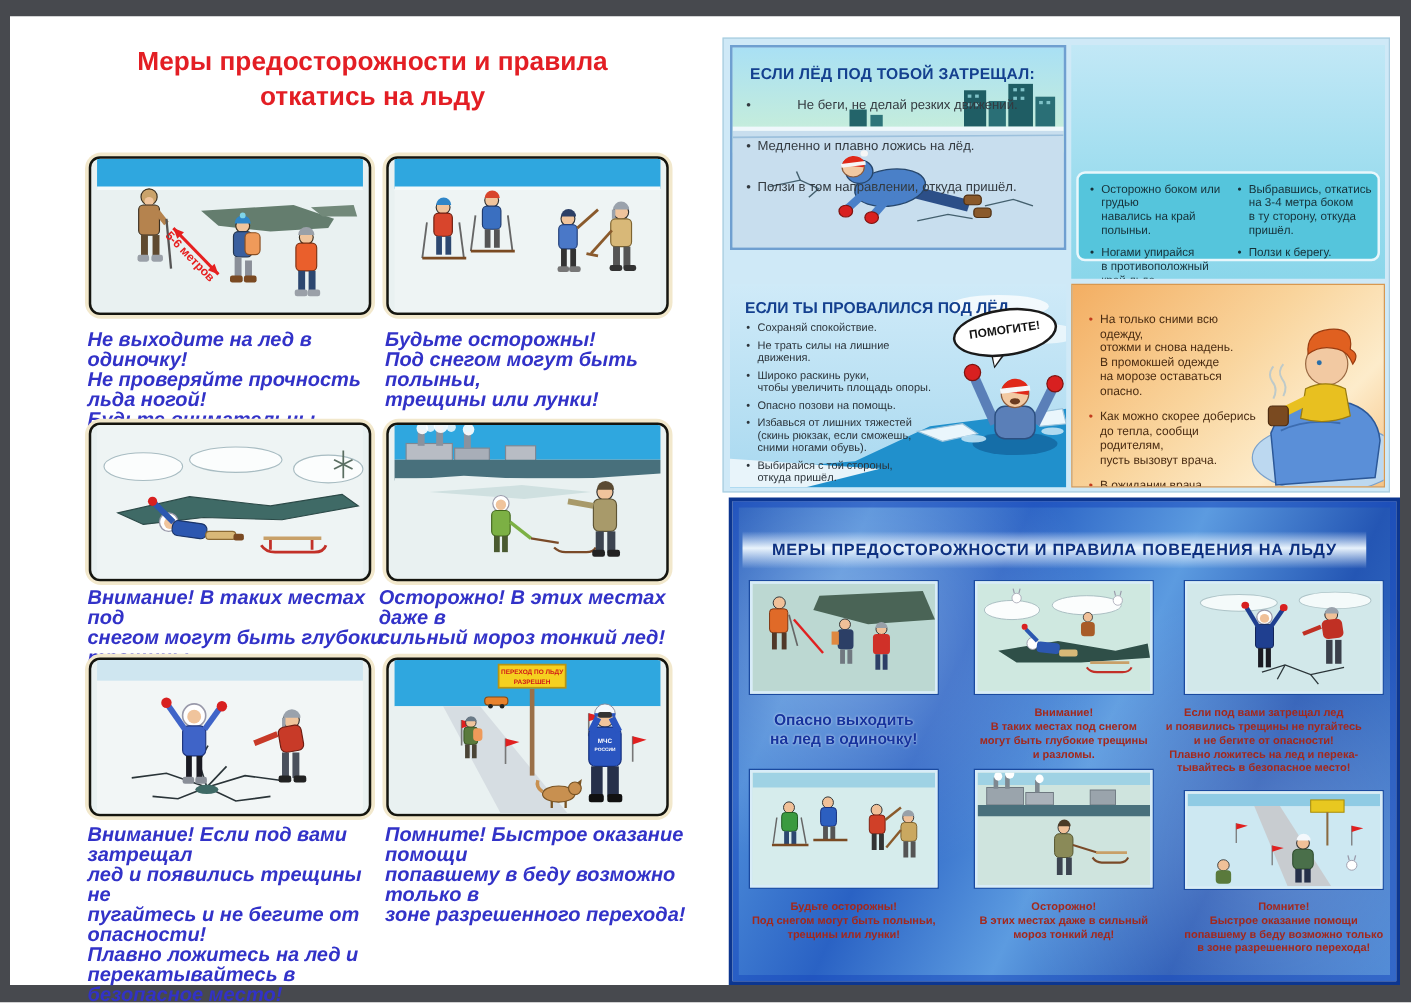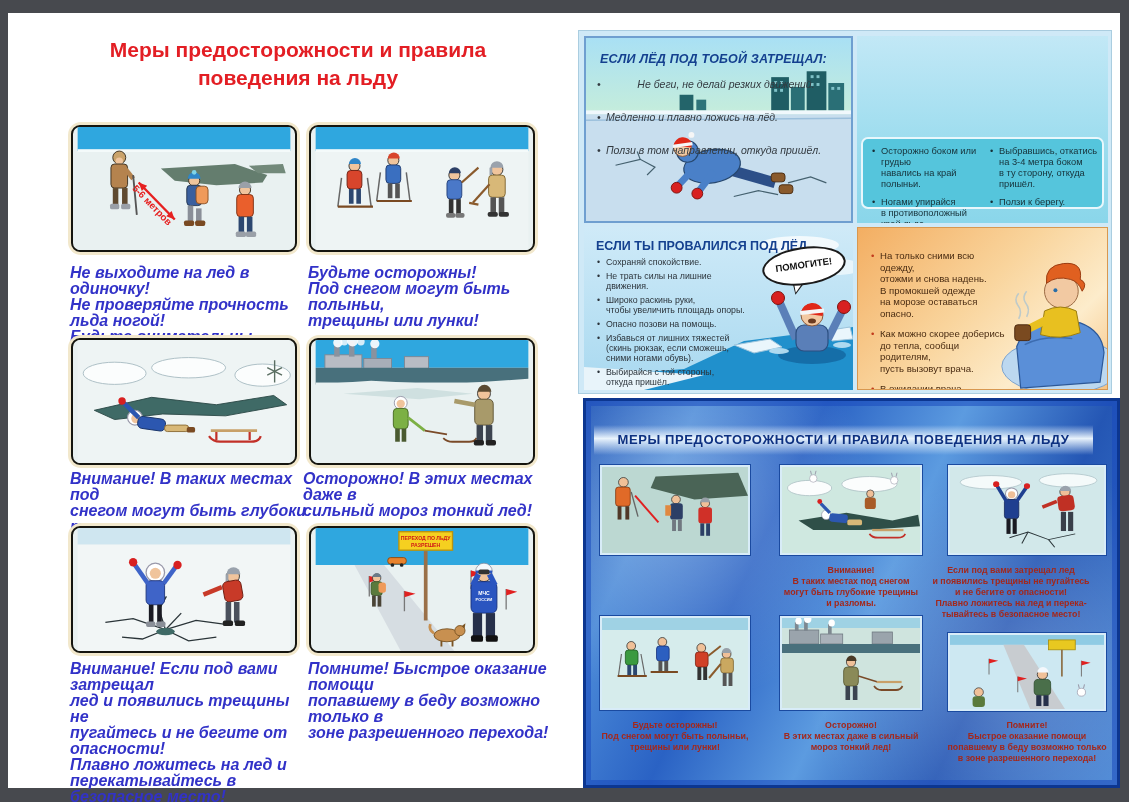--- a/index.html
+++ b/index.html
@@ -10,21 +10,21 @@
   .lp-title{position:absolute;left:30px;top:23px;width:520px;text-align:center;color:#e31e24;font-size:21px;font-weight:bold;line-height:28px;}
   .cell{position:absolute;}
   .panel{width:232px;height:133px;background:#f2e8cc;border-radius:13px;padding:3px;box-sizing:border-box;}
   .panel-in{width:100%;height:100%;border:2.5px solid #15150f;border-radius:9px;overflow:hidden;background:#e9f1f1;box-sizing:border-box;}
   .panel-in svg{display:block;width:100%;height:100%;}
   .lp-cap{position:absolute;width:242px;color:#3232c8;font-size:16px;font-weight:bold;font-style:italic;line-height:16px;white-space:pre-line;}
 
   
   .trp{position:absolute;left:570px;top:17px;width:534px;height:364px;background:#cfe9f7;border:1px solid #aacde0;box-sizing:border-box;}
   .q{position:absolute;overflow:hidden;}
-  .qa{left:5px;top:5px;width:269px;height:187px;background:linear-gradient(180deg,#a9e0f4 0%,#c3ecdd 38%,#d9f2e2 52%,#c8deee 53%,#cfe2f0 100%);border:2px solid #6f9fd0;box-sizing:border-box;font-style:italic;}
+  .qa{left:5px;top:5px;width:269px;height:164px;background:linear-gradient(180deg,#a9e0f4 0%,#c3ecdd 38%,#d9f2e2 52%,#c8deee 53%,#cfe2f0 100%);border:2px solid #6f9fd0;box-sizing:border-box;}
   .qb{left:278px;top:5px;width:251px;height:187px;background:linear-gradient(180deg,#c2e8f6 0%,#9bdcee 60%,#8ad6ea 100%);}
   .qc{left:5px;top:196px;width:269px;height:163px;background:linear-gradient(180deg,#cfeaf8 0%,#b4def2 70%,#a8d8f0 100%);}
   .qd{left:278px;top:196px;width:251px;height:163px;background:linear-gradient(135deg,#f3ae62 0%,#f9d49c 45%,#fdeccb 75%,#f6c384 100%);border:1px solid #d89850;box-sizing:border-box;}
   .q svg.scene{position:absolute;left:0;top:0;width:100%;height:100%;}
   .qa-title{position:absolute;left:14px;top:14px;color:#14408f;font-size:12.5px;font-weight:bold;letter-spacing:.2px;}
   .qa-b{position:absolute;left:10px;width:240px;color:#333a40;font-size:10.5px;line-height:13px;}
   .qc-title{position:absolute;left:12px;top:12px;color:#14408f;font-size:12.5px;font-weight:bold;}
   .qc-list{position:absolute;left:12px;top:30px;width:158px;}
   .qc-b{color:#2b333a;font-size:8.8px;line-height:10px;margin-bottom:4px;white-space:pre-line;}
   .qb-box{position:absolute;left:4px;top:101px;width:243px;height:72px;background:#55c5dc;border:2px solid #e8f7fc;border-radius:7px;box-sizing:border-box;}
@@ -57,21 +57,21 @@
 </style>
 </head>
 <body>
 
 <div class="stage">
 <div class="page">
 
   <section>
     <div class="lp-title">
       <div>Меры предосторожности и правила</div>
-      <div>поведения  на льду</div>
+      <div>откатись  на льду</div>
     </div>
 
     <div class="cell" style="left:60px;top:109px;">
       <div class="panel">
             <div class="panel-in">
         <svg viewBox="0 0 230 133">
           <rect x="0" y="0" width="230" height="26" fill="#2fa7df"></rect>
           <rect x="0" y="24" width="230" height="4" fill="#f4fafa"></rect>
           <rect x="0" y="27" width="230" height="106" fill="#e9f1f1"></rect>
           <polygon points="90,45 170,40 205,52 200,60 150,63 105,58" fill="#647d6e"></polygon>
@@ -547,20 +547,22 @@
         <rect x="65" y="40" width="6" height="11" fill="#e08840"></rect>
         <rect x="72" y="55" width="4" height="12" fill="#707880"></rect>
             <rect x="78" y="55" width="4" height="12" fill="#707880"></rect>
         <circle cx="106" cy="38" r="4.5" fill="#f0c098" stroke="#333" stroke-width=".8"></circle>
         <path d="M101 37 a5 5 0 0 1 10 0 z" fill="#98a0a8"></path>
         <rect x="99" y="42" width="14" height="17" rx="3" fill="#d03028"></rect>
         <rect x="101" y="59" width="4" height="13" fill="#2c3f66"></rect>
             <rect x="107" y="59" width="4" height="13" fill="#2c3f66"></rect>
       </svg>
     </div>
+    <div class="bcap bcap-blue" style="left:6px;top:168px;width:166px;">Опасно выходить
+на лед в одиночку!</div>
 
     <div class="bpanel" style="left:194px;top:64px;width:142px;height:90px;">
       <svg viewBox="0 0 150 90" preserveAspectRatio="none">
         <rect width="150" height="90" fill="#cfe8e0"></rect>
         <ellipse cx="30" cy="22" rx="24" ry="8" fill="#fbfdfd" stroke="#a8bcc0" stroke-width=".8"></ellipse>
         <ellipse cx="95" cy="18" rx="30" ry="8" fill="#fbfdfd" stroke="#a8bcc0" stroke-width=".8"></ellipse>
         <circle cx="34" cy="12" r="4" fill="#fff" stroke="#99a" stroke-width=".6"></circle>
             <line x1="32" y1="8" x2="31" y2="4" stroke="#99a"></line>
             <line x1="36" y1="8" x2="37" y2="4" stroke="#99a"></line>
         <circle cx="122" cy="14" r="4" fill="#fff" stroke="#99a" stroke-width=".6"></circle>

